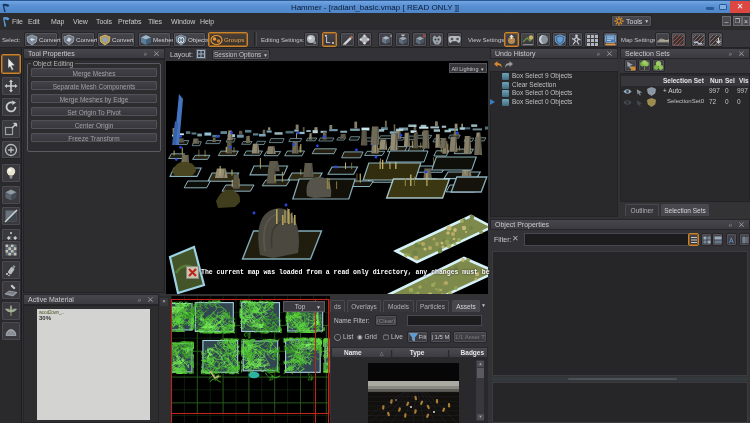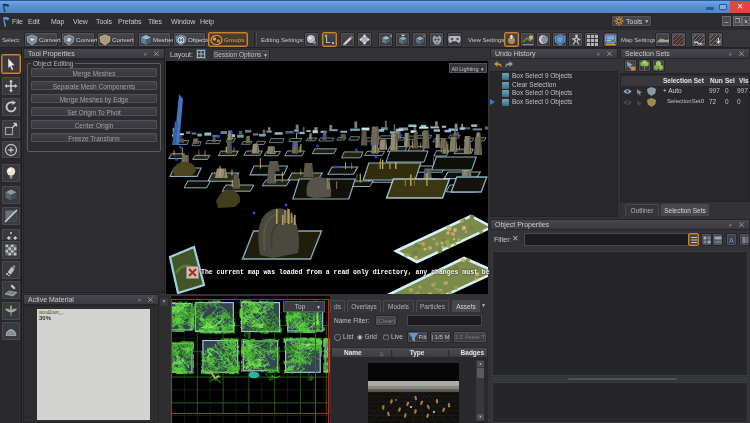--- a/index.html
+++ b/index.html
@@ -54,20 +54,21 @@
 .hdr { font-size:6.5px; font-weight:bold; color:#e6e6ea; }
 .txt { position:absolute; font-size:6.5px; color:#c2c2c6; white-space:nowrap; }
 </style></head><body>
 
 <div class="abs" id="title">
   <div style="position:absolute;left:2px;top:2px">
       <svg width="8" height="9" viewBox="0 0 8 9">
         <path d="M.5 1 Q4 0 7.5 2 L6 4 Q4 2.8 2.3 3.2 L3.6 8.6 Q3.8 9.8 2.9 9.8 Q2 9.8 2.1 8.7 Z" fill="#1a3a66"></path>
       </svg>
     </div>
+  <div class="t">Hammer - [radiant_basic.vmap [ READ ONLY ]]</div>
   <div style="position:absolute;right:36px;top:6px;width:8px;height:3px;background:#2a5a9a;border-radius:1px"></div>
   <div style="position:absolute;right:23px;top:3px;width:8px;height:6px;border:1.5px solid #2a5a9a;border-radius:1px;background:#7fb0e4"></div>
   <div style="position:absolute;right:0;top:0;width:20px;height:12px;background:#dd4742;color:#fff;font-size:8px;text-align:center;line-height:11px">✕</div>
 </div>
 
 <div class="abs" id="menurow">
   <div style="position:absolute;left:2px;top:3px">
       <svg width="9" height="11" viewBox="0 0 9 11">
         <path d="M1 1.5 Q4.5 .2 7.5 2.5 L6 4.5 Q4 3 2.5 3.5 L4 9.5 Q4.3 10.8 3.2 10.8 Q2.2 10.8 2.3 9.6 Z" fill="#5a9ad8"></path>
       </svg>

